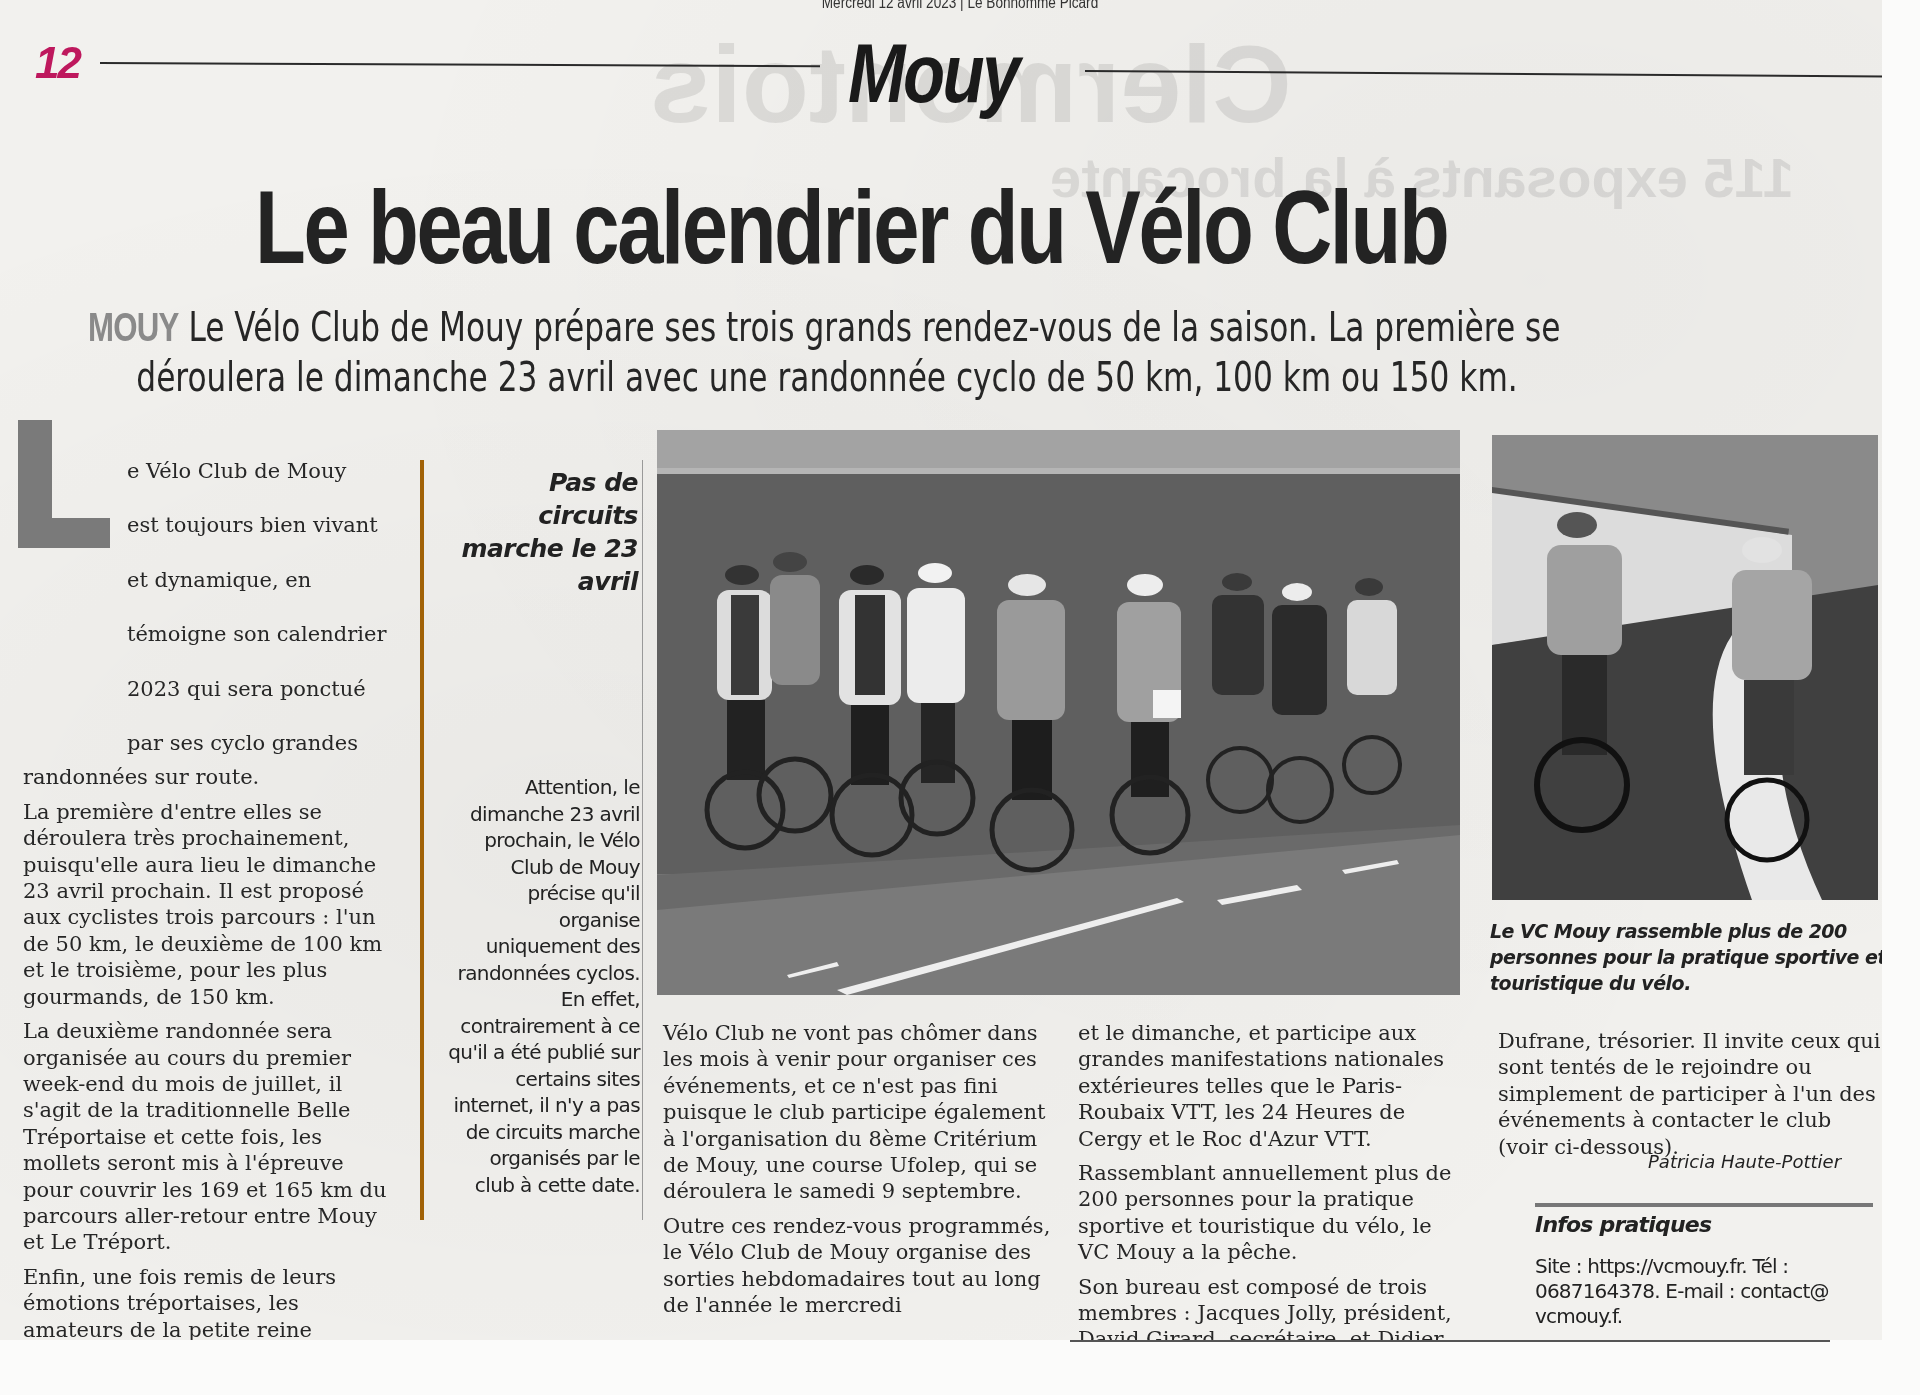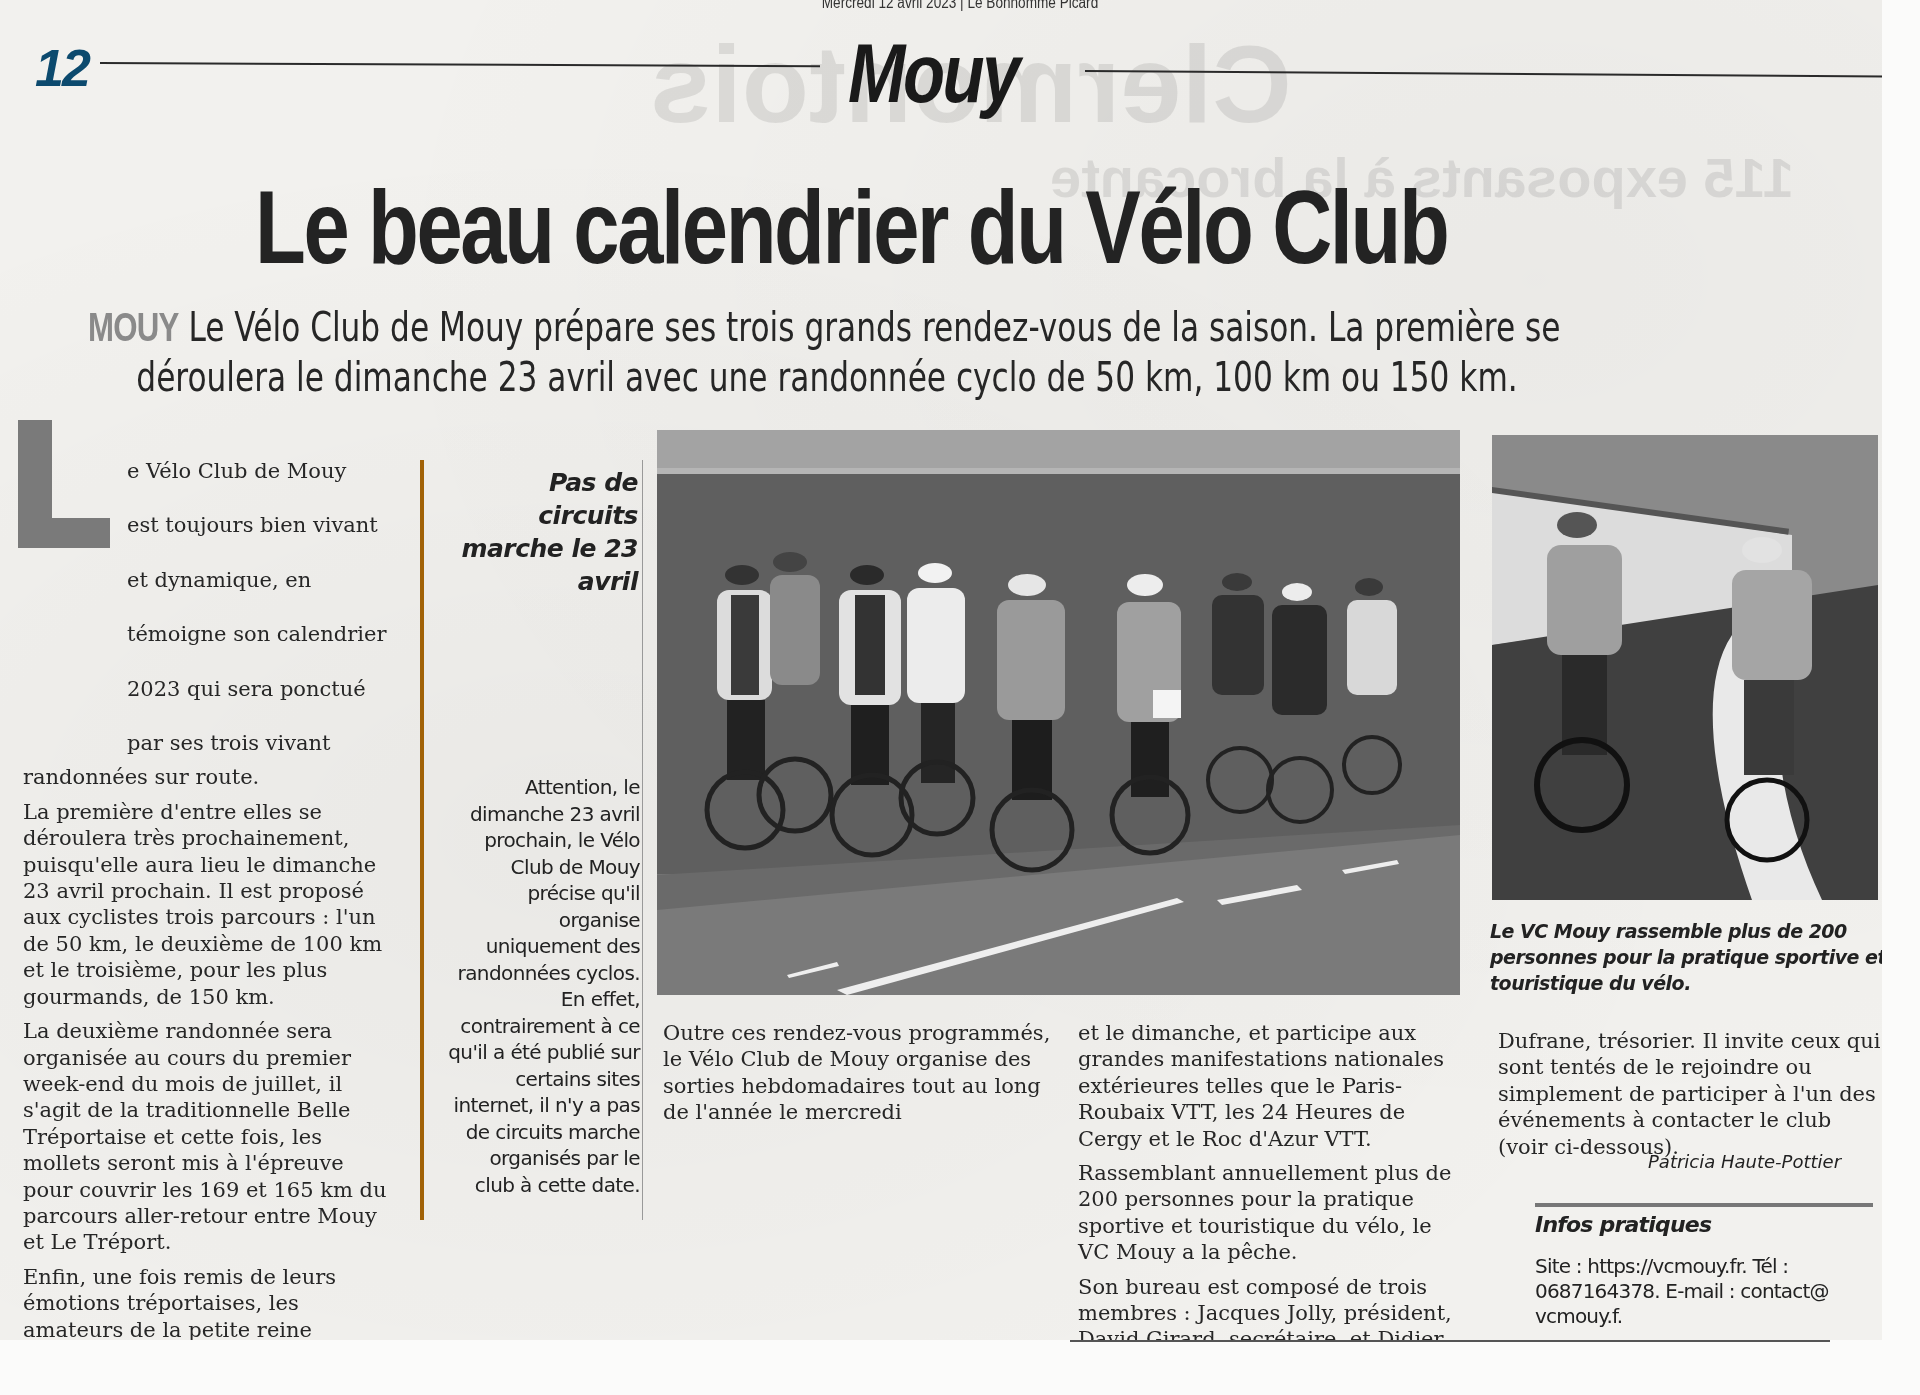--- a/index.html
+++ b/index.html
@@ -20,21 +20,21 @@
   .right-white { position:absolute; left:1882px; top:0; width:38px; height:1395px; background:#fbfbfa; }
 
   
   .running-head {
     left:760px; top:-6px; width:400px; text-align:center;
     font-family:"Liberation Sans", sans-serif; font-size:16px; color:#333;
     transform:scaleX(0.85);
   }
   .page-num {
     left:35px; top:38px; font-family:"Liberation Sans", sans-serif;
-    font-weight:bold; font-style:italic; font-size:52px; color:#0c4a6e; letter-spacing:-2px;
+    font-weight:bold; font-style:italic; font-size:44px; color:#be185d; letter-spacing:-2px;
   }
   .rule { background:#2a2a2a; height:2px; }
   .section-title {
     left:848px; top:25px; font-family:"Liberation Sans", sans-serif;
     font-weight:bold; font-style:italic; font-size:84px; color:#1a1a1a;
     letter-spacing:-3px; transform:scaleX(0.82); transform-origin:left;
   }
   .ghost-text {
     font-family:"Liberation Sans", sans-serif; font-weight:bold; color:rgba(0,0,0,0.09);
     transform:scaleX(-1);
@@ -140,21 +140,21 @@
 <div class="abs dropcap">
   <div class="stem"></div>
     <div class="foot"></div>
 </div>
 <div class="abs body-text col1">
   <div class="indent">e Vélo Club de Mouy</div>
   <div class="indent">est toujours bien vivant</div>
   <div class="indent">et dynamique, en</div>
   <div class="indent">témoigne son calendrier</div>
   <div class="indent">2023 qui sera ponctué</div>
-  <div class="indent">par ses trois vivant</div>
+  <div class="indent">par ses cyclo grandes</div>
   <p>randonnées sur route.</p>
   <p>La première d'entre elles se déroulera très prochainement, puisqu'elle aura lieu le dimanche 23 avril prochain. Il est proposé aux cyclistes trois parcours : l'un de 50 km, le deuxième de 100 km et le troisième, pour les plus gourmands, de 150 km.</p>
   <p>La deuxième randonnée sera organisée au cours du premier week-end du mois de juillet, il s'agit de la traditionnelle Belle Tréportaise et cette fois, les mollets seront mis à l'épreuve pour couvrir les 169 et 165 km du parcours aller-retour entre Mouy et Le Tréport.</p>
   <p>Enfin, une fois remis de leurs émotions tréportaises, les amateurs de la petite reine auront l'occasion de se remettre en selle avec la randonnée du 3 septembre, intitulée « la Mouysarde ». Selon leur envie et leur niveau, les participants auront le choix entre deux parcours VTT (35 ou 50 km) et deux circuits sur route (50 ou 95 km).</p>
   <p>Autant dire que les membres du</p>
 </div>
 
 <div class="abs sidebar">
   <div class="sidebar-title">Pas de circuits marche le 23 avril</div>
   <div class="sidebar-body">
@@ -251,20 +251,21 @@
     <g transform="translate(240,95)">
       <ellipse cx="30" cy="20" rx="20" ry="13" fill="#e2e2e2"></ellipse>
       <rect x="0" y="40" width="80" height="110" rx="14" fill="#a5a5a5"></rect>
       <rect x="12" y="150" width="50" height="95" fill="#3a3a3a"></rect>
       <circle cx="35" cy="290" r="40" fill="none" stroke="#111" stroke-width="5"></circle>
     </g>
   </svg>
 </div>
 
 <div class="abs body-text col2">
+  <p>Vélo Club ne vont pas chômer dans les mois à venir pour organiser ces événements, et ce n'est pas fini puisque le club participe également à l'organisation du 8ème Critérium de Mouy, une course Ufolep, qui se déroulera le samedi 9 septembre.</p>
   <p>Outre ces rendez-vous programmés, le Vélo Club de Mouy organise des sorties hebdomadaires tout au long de l'année le mercredi</p>
 </div>
 <div class="abs body-text col3">
   <p>et le dimanche, et participe aux grandes manifestations nationales extérieures telles que le Paris-Roubaix VTT, les 24 Heures de Cergy et le Roc d'Azur VTT.</p>
   <p>Rassemblant annuellement plus de 200 personnes pour la pratique sportive et touristique du vélo, le VC Mouy a la pêche.</p>
   <p>Son bureau est composé de trois membres : Jacques Jolly, président, David Girard, secrétaire, et Didier</p>
 </div>
 
 <div class="abs caption">Le VC Mouy rassemble plus de 200 personnes pour la pratique sportive et touristique du vélo.</div>
 <div class="abs body-text col4">

